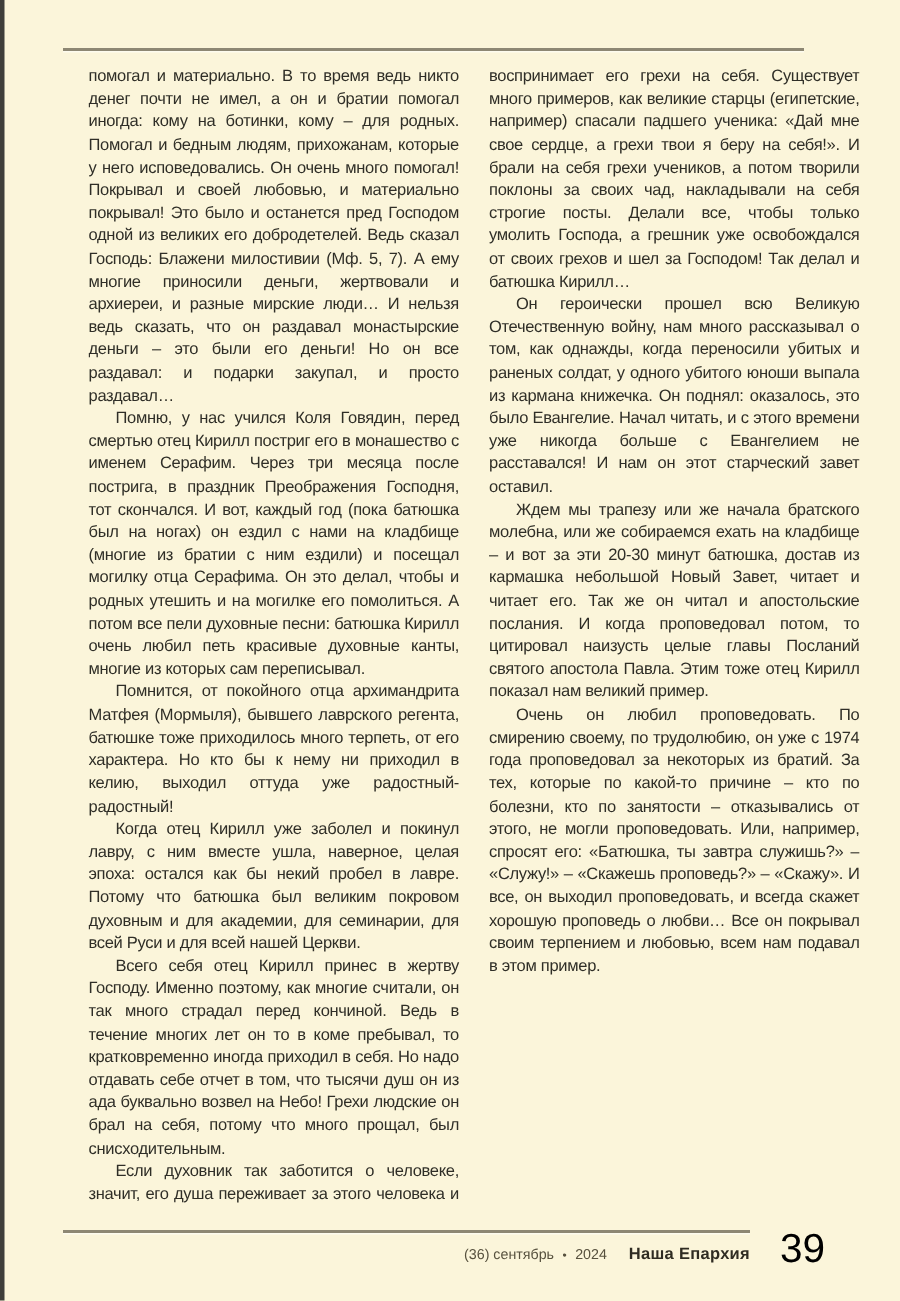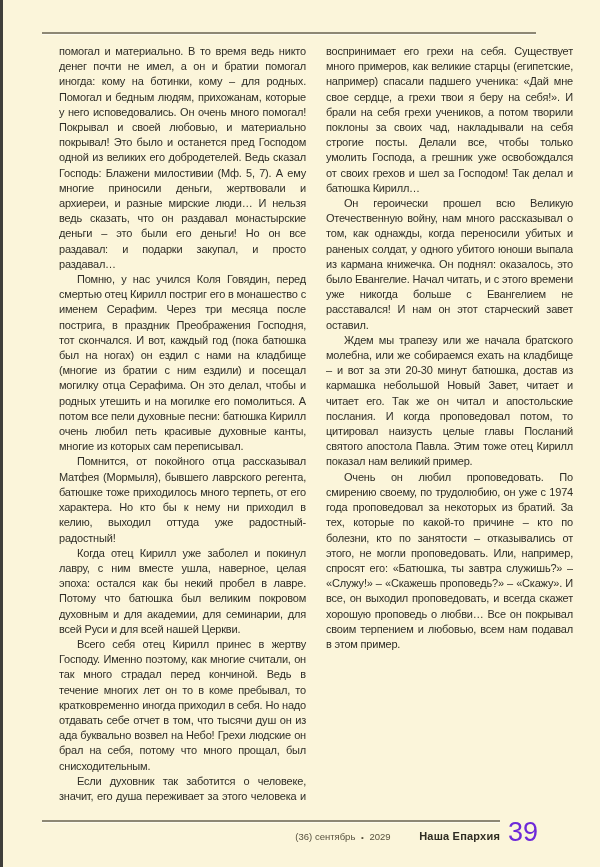--- a/index.html
+++ b/index.html
@@ -54,51 +54,51 @@
     position: absolute; left: 42px; top: 830px;
     width: 458px;
     text-align: right;
     font-size: 9.5px;
     color: #57513e;
     white-space: nowrap;
   }
   .footer-line .bullet { margin: 0 3px; font-size: 8px; }
   .footer-line .magazine {
     font-weight: bold; font-size: 11px;
-    color: #2f2c22; margin-left: 26px;
+    color: #2f2c22; margin-left: 12px;
     letter-spacing: 0.2px;
   }
   .page-number {
-    position: absolute; left: 508px; top: 818px;
+    position: absolute; left: 520px; top: 818px;
     width: 50px;
     font-size: 27px; line-height: 28px;
     font-weight: 400;
-    color: #6d28d9;
+    color: #000000;
   }
 </style>
 </head>
 <body>
 
 <div class="page-edge"></div>
 <div class="top-rule"></div>
 
 <main class="article">
   <p class="first">помогал и материально. В то время ведь никто денег почти не имел, а он и братии помогал иногда: кому на ботинки, кому – для родных. Помогал и бедным людям, прихожанам, которые у него исповедовались. Он очень много помогал! Покрывал и своей любовью, и материально покрывал! Это было и останется пред Господом одной из великих его добродетелей. Ведь сказал Господь: Блажени милостивии (Мф. 5, 7). А ему многие приносили деньги, жертвовали и архиереи, и разные мирские люди… И нельзя ведь сказать, что он раздавал монастырские деньги – это были его деньги! Но он все раздавал: и подарки закупал, и просто раздавал…</p>
   <p>Помню, у нас учился Коля Говядин, перед смертью отец Кирилл постриг его в монашество с именем Серафим. Через три месяца после пострига, в праздник Преображения Господня, тот скончался. И вот, каждый год (пока батюшка был на ногах) он ездил с нами на кладбище (многие из братии с ним ездили) и посещал могилку отца Серафима. Он это делал, чтобы и родных утешить и на могилке его помолиться. А потом все пели духовные песни: батюшка Кирилл очень любил петь красивые духовные канты, многие из которых сам переписывал.</p>
-  <p>Помнится, от покойного отца рассказывал Матфея (Мормыля), бывшего лаврского регента, батюшке тоже приходилось много терпеть, от его характера. Но кто бы к нему ни приходил в келию, выходил оттуда уже радостный-радостный!</p>
+  <p>Помнится, от покойного отца архимандрита Матфея (Мормыля), бывшего лаврского регента, батюшке тоже приходилось много терпеть, от его характера. Но кто бы к нему ни приходил в келию, выходил оттуда уже радостный-радостный!</p>
   <p>Когда отец Кирилл уже заболел и покинул лавру, с ним вместе ушла, наверное, целая эпоха: остался как бы некий пробел в лавре. Потому что батюшка был великим покровом духовным и для академии, для семинарии, для всей Руси и для всей нашей Церкви.</p>
   <p>Всего себя отец Кирилл принес в жертву Господу. Именно поэтому, как многие считали, он так много страдал перед кончиной. Ведь в течение многих лет он то в коме пребывал, то кратковременно иногда приходил в себя. Но надо отдавать себе отчет в том, что тысячи душ он из ада буквально возвел на Небо! Грехи людские он брал на себя, потому что много прощал, был снисходительным.</p>
   <p>Если духовник так заботится о человеке, значит, его душа переживает за этого человека и воспринимает его грехи на себя. Существует много примеров, как великие старцы (египетские, например) спасали падшего ученика: «Дай мне свое сердце, а грехи твои я беру на себя!». И брали на себя грехи учеников, а потом творили поклоны за своих чад, накладывали на себя строгие посты. Делали все, чтобы только умолить Господа, а грешник уже освобождался от своих грехов и шел за Господом! Так делал и батюшка Кирилл…</p>
   <p>Он героически прошел всю Великую Отечественную войну, нам много рассказывал о том, как однажды, когда переносили убитых и раненых солдат, у одного убитого юноши выпала из кармана книжечка. Он поднял: оказалось, это было Евангелие. Начал читать, и с этого времени уже никогда больше с Евангелием не расставался! И нам он этот старческий завет оставил.</p>
   <p>Ждем мы трапезу или же начала братского молебна, или же собираемся ехать на кладбище – и вот за эти 20-30 минут батюшка, достав из кармашка небольшой Новый Завет, читает и читает его. Так же он читал и апостольские послания. И когда проповедовал потом, то цитировал наизусть целые главы Посланий святого апостола Павла. Этим тоже отец Кирилл показал нам великий пример.</p>
   <p>Очень он любил проповедовать. По смирению своему, по трудолюбию, он уже с 1974 года проповедовал за некоторых из братий. За тех, которые по какой-то причине – кто по болезни, кто по занятости – отказывались от этого, не могли проповедовать. Или, например, спросят его: «Батюшка, ты завтра служишь?» – «Служу!» – «Скажешь проповедь?» – «Скажу». И все, он выходил проповедовать, и всегда скажет хорошую проповедь о любви… Все он покрывал своим терпением и любовью, всем нам подавал в этом пример.</p>
 </main>
 
 <footer>
   <div class="footer-rule"></div>
   <div class="footer-line">
     <span>(36) сентябрь</span>
     <span class="bullet">•</span>
-    <span>2029</span>
+    <span>2024</span>
     <span class="magazine">Наша Епархия</span>
   </div>
   <div class="page-number">39</div>
 </footer>
 
 </body></html>

